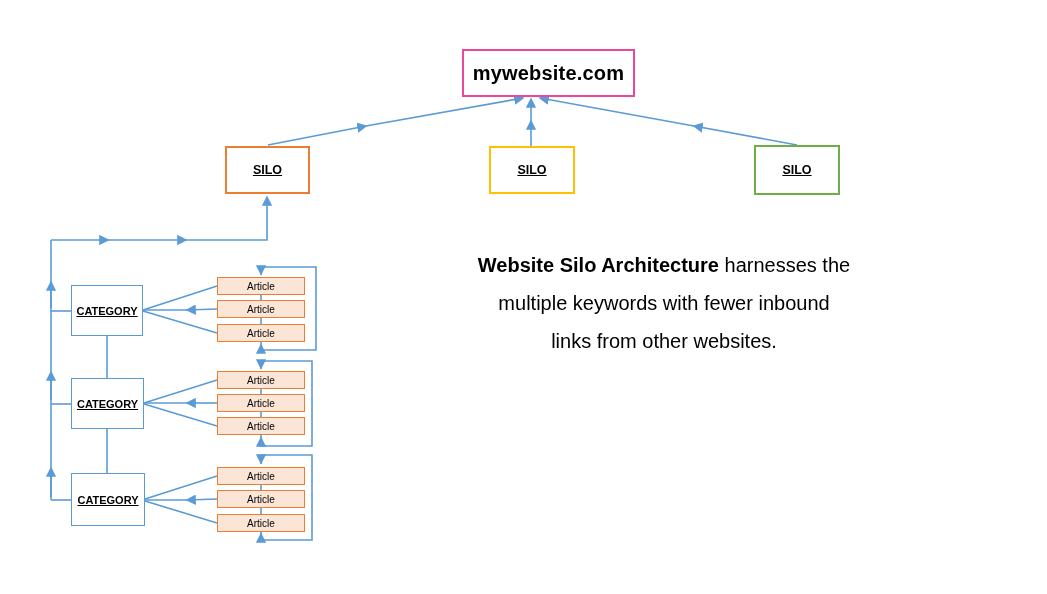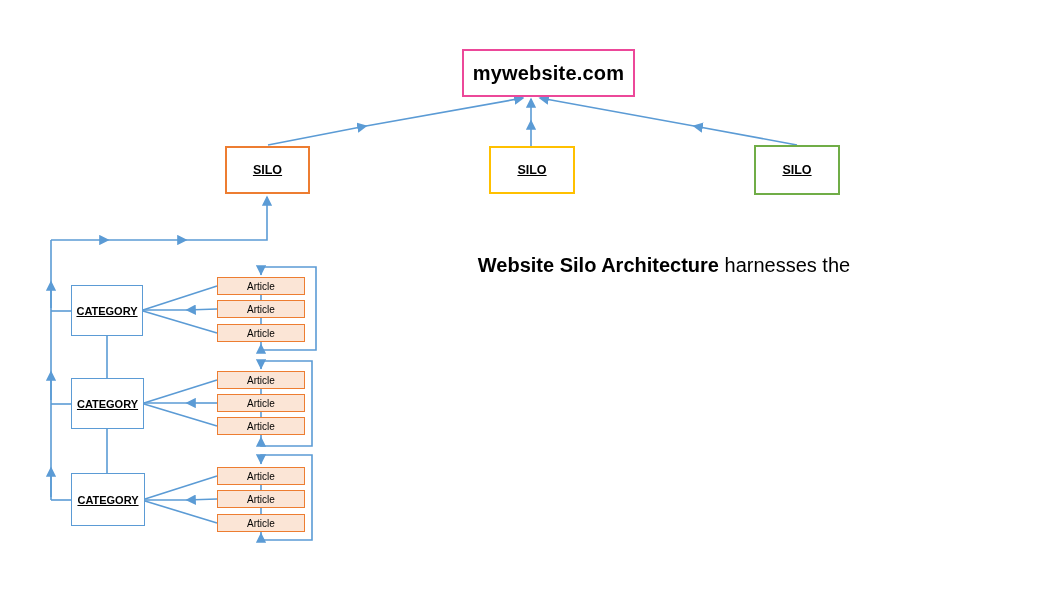--- a/index.html
+++ b/index.html
@@ -155,13 +155,15 @@
   <span>Article</span>
 </div>
 <div class="node article" style="left:217px;top:514px;width:88px;height:18px;">
   <span>Article</span>
 </div>
 
 <div class="desc">
   <div class="line">
     <b>Website Silo Architecture</b><span> harnesses the</span>
   </div>
+  <div class="line">multiple keywords with fewer inbound</div>
+  <div class="line">links from other websites.</div>
 </div>
 
 </body></html>

